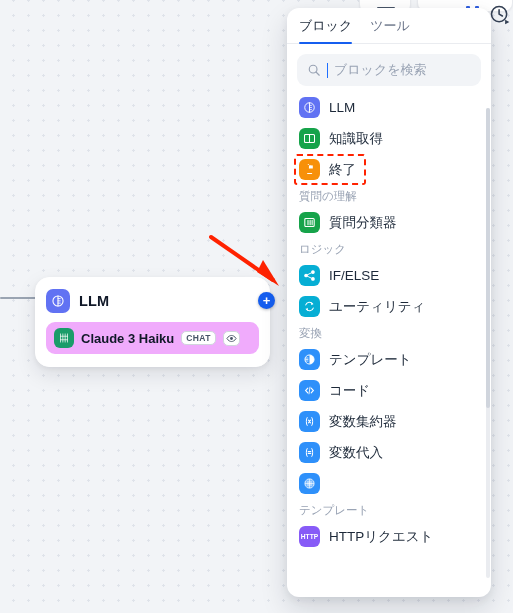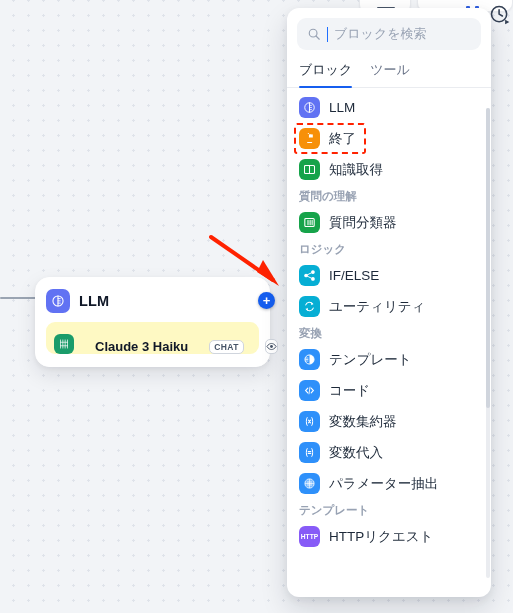--- a/index.html
+++ b/index.html
@@ -79,23 +79,23 @@
     position: absolute; right: -6px; top: 14px;
     width: 17px; height: 17px; border-radius: 50%;
     background: #155eef; color: #fff;
     display: flex; align-items: center; justify-content: center;
     font-size: 13px; line-height: 1; font-weight: 700;
     box-shadow: 0 1px 3px rgba(16,24,40,.3);
   }
   #llm-model {
     margin-top: 7px;
     height: 32px;
-    background: #fef9c3;
+    background: #f0abfc;
     border-radius: 9px;
-    display: flex; align-items: flex-end; gap: 21px;
+    display: flex; align-items: center; gap: 7px;
     padding: 0 8px;
   }
   #llm-model-name {
     font-size: 13px; font-weight: 700; color: #101828; white-space: nowrap;
   }
   .chip {
     border: 1px solid #d0d5dd; background: #fff;
     border-radius: 5px; padding: 1px 4px;
     font-size: 8.5px; font-weight: 700; color: #475467; letter-spacing: .4px;
   }
@@ -145,21 +145,21 @@
     content: ""; position: absolute; left: 0; right: 0; bottom: -1px;
     height: 2px; background: #155eef; border-radius: 2px;
   }
   .tab.inactive { color: #667085; }
 
   #list {
     height: 496px; overflow: hidden; padding: 4px 0 0 0; position: relative;
   }
   .group-label {
     font-size: 11.5px; color: #98a2b3;
-    padding: 4px 12px 3px 12px; white-space: nowrap; font-weight: bold;
+    padding: 4px 12px 3px 12px; white-space: nowrap;
   }
   .block-row {
     display: flex; align-items: center; gap: 9px;
     padding: 5px 12px; height: 31px;
     position: relative;
   }
   .block-row .label {
     font-size: 13.5px; color: #1d2939; white-space: nowrap;
   }
   .block-row.highlight .hl {
@@ -236,67 +236,67 @@
 
   <svg id="arrow-svg" viewBox="0 0 90 58">
     <path d="M6 5 L68 48" stroke="#ff2200" stroke-width="4" stroke-linecap="round" fill="none"></path>
     <path d="M52 40 L74 54 L58 28 Z" fill="#ff2200"></path>
   </svg>
 
 </div>
 
 <div id="panel">
 
+  <div id="tabs">
+    <span class="tab active">ブロック</span>
+    <span class="tab inactive">ツール</span>
+  </div>
+
   <div id="search-wrap">
     <div id="search-box">
       <span id="search-icon">
         <svg viewBox="0 0 24 24" width="14" height="14" fill="none" stroke="currentColor" stroke-width="2">
           <circle cx="10.5" cy="10.5" r="6.6"></circle>
           <path d="M15.4 15.4 L21 21" stroke-linecap="round"></path>
         </svg>
       </span>
       <span id="caret"></span>
       <span id="search-ph">ブロックを検索</span>
     </div>
   </div>
 
-  <div id="tabs">
-    <span class="tab active">ブロック</span>
-    <span class="tab inactive">ツール</span>
-  </div>
-
   <div id="list">
       <div class="block-row">
         <span class="sq-icon" style="background: rgb(97, 114, 243); width: 21px; height: 21px; border-radius: 6px;">
           <svg viewBox="0 0 24 24" width="15" height="15" fill="none" stroke="#fff" stroke-width="1.5">
             <circle cx="12" cy="12" r="7.6"></circle>
             <path d="M12 4.4V19.6" stroke-linecap="round"></path>
             <path d="M12 8.6h3.2M12 12h3.2M12 15.4h3.2" stroke-width="1.2" stroke-linecap="round"></path>
           </svg>
         </span>
         <span class="label">LLM</span>
       </div>
+      <div class="block-row">
+        <span class="sq-icon" style="background: rgb(22, 163, 74); width: 21px; height: 21px; border-radius: 6px;">
+          <svg viewBox="0 0 24 24" width="15" height="15" fill="none" stroke="#fff" stroke-width="1.7">
+            <rect x="4" y="5.5" width="16" height="13" rx="1.6"></rect>
+            <path d="M12 5.5V18.5" stroke-linecap="round"></path>
+          </svg>
+        </span>
+        <span class="label">知識取得</span>
+      </div>
       <div class="block-row highlight">
         <span class="sq-icon" style="background: rgb(247, 144, 9); width: 21px; height: 21px; border-radius: 6px;">
           <svg viewBox="0 0 24 24" width="15" height="15" fill="#fff" stroke="none">
             <path d="M9.2 4.8h1.9v6.1c2.4-1.6 4.3.4 6.2-.7v-5c-2 1.2-3.9-.9-6.2.6V4.3a.9.9 0 0 0-1.9 0z"></path>
             <rect x="8.1" y="17.4" width="8.2" height="1.9" rx=".9"></rect>
           </svg>
         </span>
         <span class="label">終了</span>
         <span class="hl" style="border-color: rgb(255, 34, 0);"></span>
-      </div>
-      <div class="block-row">
-        <span class="sq-icon" style="background: rgb(22, 163, 74); width: 21px; height: 21px; border-radius: 6px;">
-          <svg viewBox="0 0 24 24" width="15" height="15" fill="none" stroke="#fff" stroke-width="1.7">
-            <rect x="4" y="5.5" width="16" height="13" rx="1.6"></rect>
-            <path d="M12 5.5V18.5" stroke-linecap="round"></path>
-          </svg>
-        </span>
-        <span class="label">知識取得</span>
       </div>
       <div class="group-label">質問の理解</div>
       <div class="block-row">
         <span class="sq-icon" style="background: rgb(22, 163, 74); width: 21px; height: 21px; border-radius: 6px;">
           <svg viewBox="0 0 24 24" width="15" height="15" fill="none" stroke="#fff" stroke-width="1.7">
             <rect x="4.5" y="5.5" width="15" height="13" rx="1.6"></rect>
             <path d="M9.6 8.6v6.8M13 8.6v6.8M16.2 8.6v6.8" stroke-linecap="round"></path>
           </svg>
         </span>
         <span class="label">質問分類器</span>
@@ -362,21 +362,20 @@
         </span>
         <span class="label">変数代入</span>
       </div>
       <div class="block-row">
         <span class="sq-icon" style="background: rgb(46, 144, 250); width: 21px; height: 21px; border-radius: 6px;">
           <svg viewBox="0 0 24 24" width="15" height="15" fill="none" stroke="#fff" stroke-width="1.2">
             <circle cx="12" cy="12" r="7.4"></circle>
             <path d="M4.8 9.6h14.4M4.8 12h14.4M4.8 14.4h14.4M9.6 4.9v14.2M12 4.7v14.6M14.4 4.9v14.2"></path>
           </svg>
         </span>
-        <span class="label">パラメーター抽出</span>
       </div>
       <div class="group-label">テンプレート</div>
       <div class="block-row">
         <span class="sq-icon" style="background: rgb(135, 91, 247); width: 21px; height: 21px; border-radius: 6px;">
           <svg viewBox="0 0 24 24" fill="none">
             <text x="12" y="15.3" font-family="Liberation Sans, sans-serif" font-size="7.6" font-weight="700" fill="#fff" text-anchor="middle">HTTP</text>
           </svg>
         </span>
         <span class="label">HTTPリクエスト</span>
       </div>

